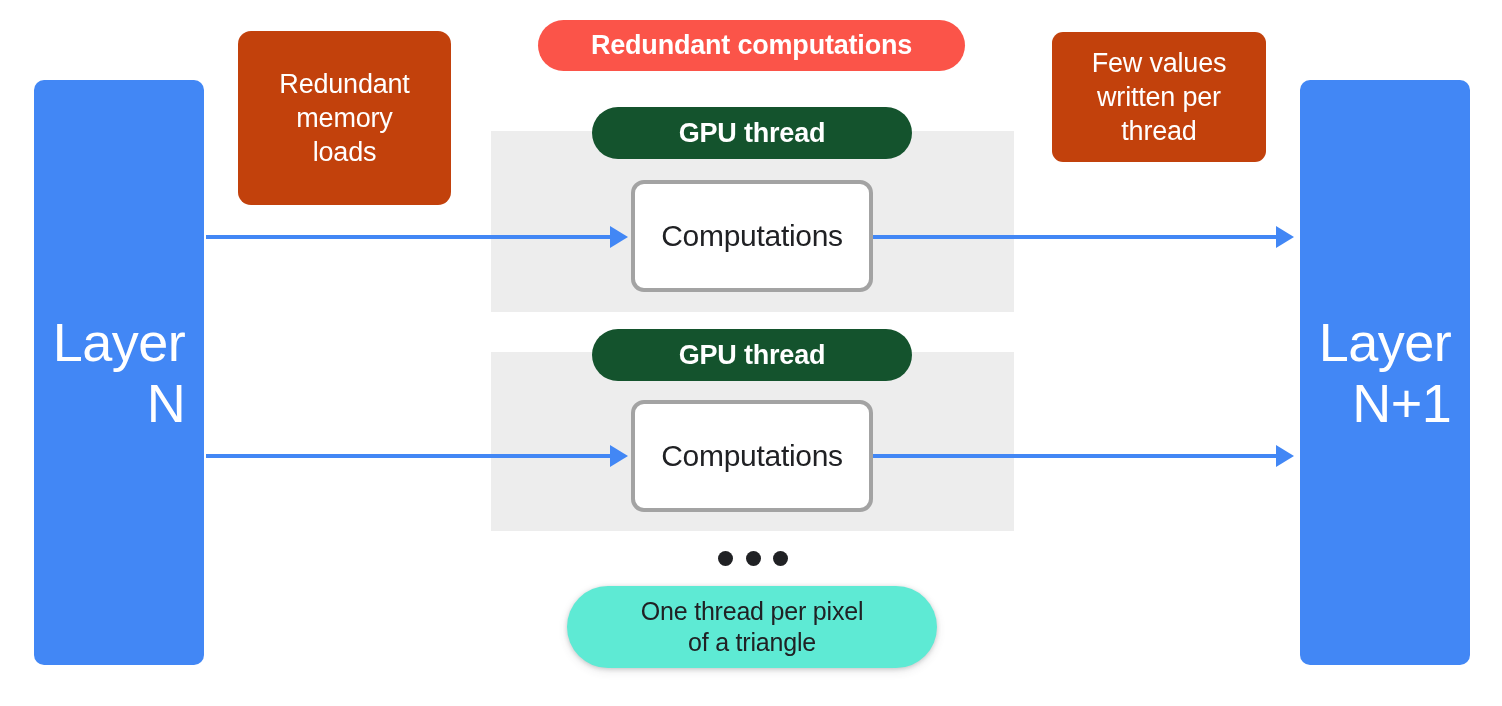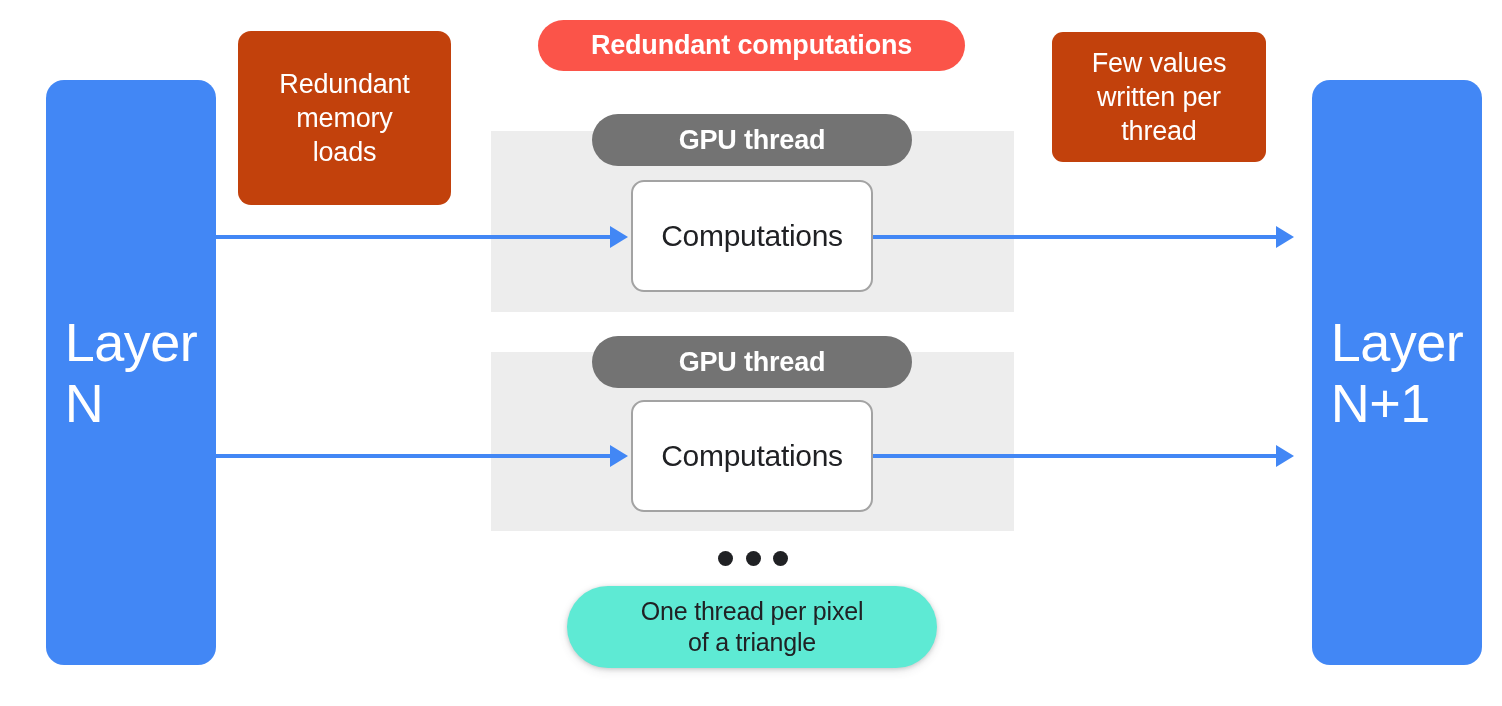--- a/index.html
+++ b/index.html
@@ -17,29 +17,28 @@
     width: 1502px;
     height: 706px;
     background: #ffffff;
     overflow: hidden;
   }
 
   
   .layer-box {
     position: absolute;
     background: #4287f5;
-    border-radius: 18px;
-    display: flex;
-    align-items: center;
-    justify-content: center;
-    color: #ffffff;
-    text-align: left;
+    border-radius: 10px;
+    display: flex;
+    align-items: center;
+    justify-content: center;
+    color: #ffffff;
+    text-align: right;
     line-height: 1.12;
     letter-spacing: -0.5px;
-    margin-left: 12px;
   }
   #layer-n {
     left: 34px;
     top: 80px;
     width: 170px;
     height: 585px;
     font-size: 54px;
     font-weight: 400;
   }
   #layer-n1 {
@@ -117,39 +116,38 @@
     justify-content: center;
     font-weight: 700;
     font-size: 27px;
     letter-spacing: -0.2px;
   }
   #red-compute { left: 538px; top: 20px; width: 427px; height: 51px; }
 
   
   .blue-pill {
     position: absolute;
-    background: #737373;
+    background: #14532d;
     color: #ffffff;
     border-radius: 26px;
     display: flex;
     align-items: center;
     justify-content: center;
     font-weight: 700;
     font-size: 27px;
     letter-spacing: -0.2px;
-    margin-top: 7px;
   }
   #gpu-thread-1 { left: 592px; top: 107px; width: 320px; height: 52px; }
   #gpu-thread-2 { left: 592px; top: 329px; width: 320px; height: 52px; }
 
   
   .comp-box {
     position: absolute;
     background: #ffffff;
-    border: 2px solid #a3a3a3;
+    border: 4px solid #a3a3a3;
     border-radius: 13px;
     display: flex;
     align-items: center;
     justify-content: center;
     color: #202124;
     font-size: 30px;
     font-weight: 400;
     letter-spacing: -0.3px;
     box-sizing: border-box;
   }

